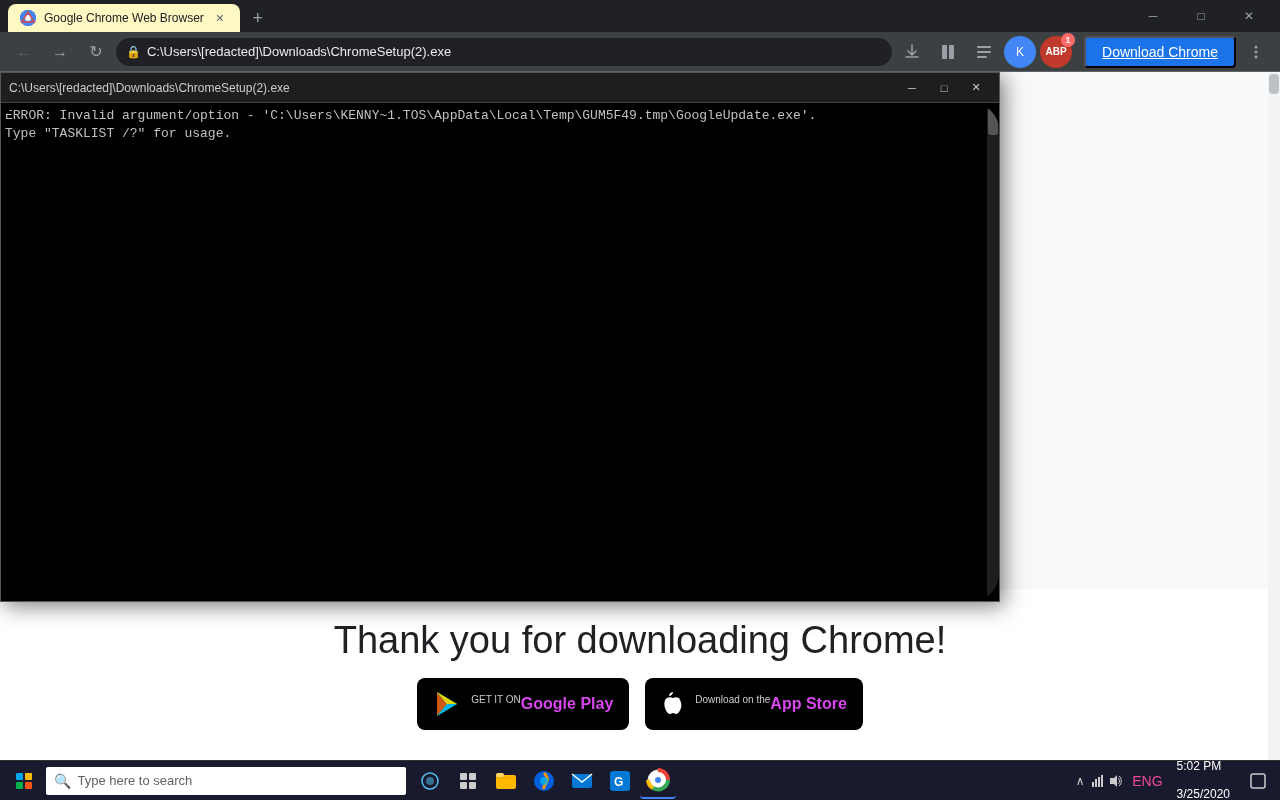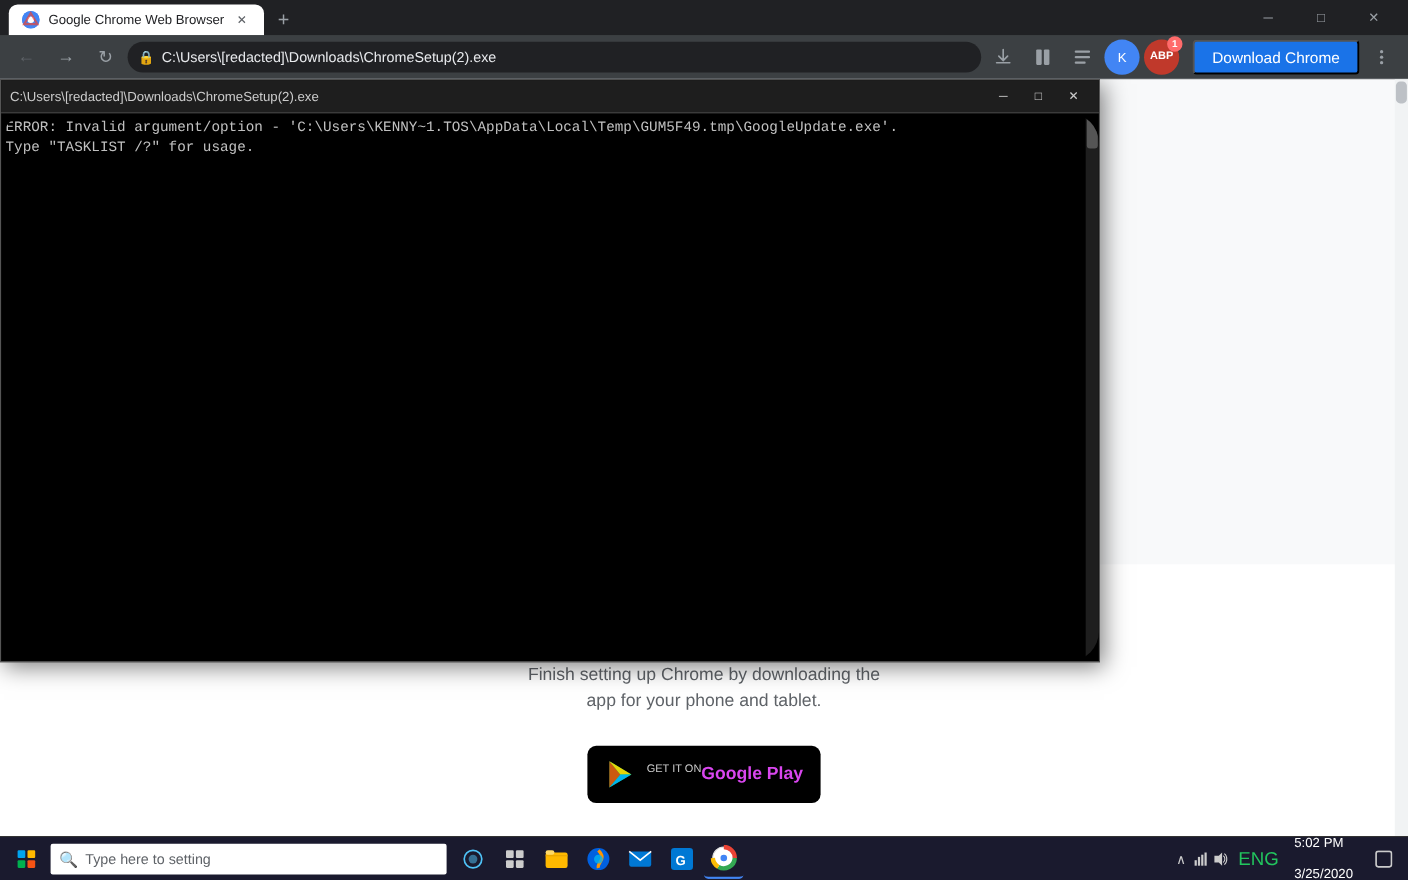--- a/index.html
+++ b/index.html
@@ -5,38 +5,38 @@
     * { margin: 0; padding: 0; box-sizing: border-box; }
     body { width: 1280px; height: 800px; overflow: hidden; font-family: 'Segoe UI', Arial, sans-serif; background: #202124; }
 
     
     .browser-frame { width: 1280px; height: 800px; display: flex; flex-direction: column; background: #3c4043; }
 
     
     .title-bar { height: 32px; background: #202124; display: flex; align-items: center; padding: 0 8px; }
     .tab-area { display: flex; align-items: flex-end; flex: 1; height: 100%; }
     .tab { display: flex; align-items: center; background: #3c4043; border-radius: 8px 8px 0 0; height: 28px; padding: 0 12px; gap: 8px; min-width: 200px; max-width: 240px; }
-    .tab.active { background: #ffffff; }
+    .tab.active { background: #fef9c3; }
     .tab-circle { width: 16px; height: 16px; border-radius: 50%; background: #4285f4; display: flex; align-items: center; justify-content: center; }
     .tab-label { font-size: 12px; color: #202124; flex: 1; white-space: nowrap; overflow: hidden; text-overflow: ellipsis; }
     .tab-close { width: 16px; height: 16px; border-radius: 50%; display: flex; align-items: center; justify-content: center; cursor: pointer; font-size: 11px; color: #5f6368; }
     .new-tab-btn { width: 28px; height: 28px; border-radius: 50%; display: flex; align-items: center; justify-content: center; color: #9aa0a6; font-size: 18px; cursor: pointer; margin-left: 4px; }
     .window-controls { display: flex; gap: 2px; margin-left: auto; }
     .win-btn { width: 46px; height: 32px; display: flex; align-items: center; justify-content: center; cursor: pointer; color: #9aa0a6; font-size: 12px; }
 
     
     .nav-bar { height: 40px; background: #3c4043; display: flex; align-items: center; padding: 0 8px; gap: 4px; border-bottom: 1px solid #5f6368; }
     .nav-btn { width: 32px; height: 32px; border-radius: 50%; display: flex; align-items: center; justify-content: center; cursor: pointer; color: #9aa0a6; font-size: 16px; }
     .nav-btn.disabled { color: #5f6368; cursor: default; }
     .address-bar { flex: 1; height: 28px; background: #202124; border-radius: 14px; display: flex; align-items: center; padding: 0 10px; gap: 6px; }
     .address-lock { color: #9aa0a6; font-size: 12px; }
     .address-text { font-size: 13px; color: #e8eaed; flex: 1; white-space: nowrap; overflow: hidden; text-overflow: ellipsis; }
     .nav-right { display: flex; align-items: center; gap: 4px; }
     .nav-icon-btn { width: 32px; height: 32px; border-radius: 50%; display: flex; align-items: center; justify-content: center; cursor: pointer; color: #9aa0a6; font-size: 16px; }
-    .download-btn-nav { background: #1a73e8; color: white; border-radius: 4px; padding: 6px 16px; font-size: 14px; font-weight: 500; cursor: pointer; margin-left: 8px; }
+    .download-btn-nav { background: #1a73e8; color: white; border-radius: 4px; padding: 6px 16px; font-size: 14px; font-weight: 500; cursor: pointer; margin-left: 8px; text-decoration: underline; }
     .abp-badge { width: 32px; height: 32px; border-radius: 50%; background: #c0392b; display: flex; align-items: center; justify-content: center; font-size: 11px; font-weight: bold; color: white; position: relative; }
     .abp-count { position: absolute; top: -3px; right: -3px; background: #ff6b6b; border-radius: 50%; width: 14px; height: 14px; font-size: 9px; display: flex; align-items: center; justify-content: center; color: white; }
     .profile-btn { width: 32px; height: 32px; border-radius: 50%; background: #4285f4; display: flex; align-items: center; justify-content: center; font-size: 12px; color: white; cursor: pointer; }
 
     
     .page-content { flex: 1; background: #f8f9fa; display: flex; flex-direction: column; overflow: hidden; position: relative; }
 
     
     .cmd-window { position: absolute; top: 0; left: 0; width: 1000px; height: 530px; background: #000; border: 1px solid #555; display: flex; flex-direction: column; z-index: 10; box-shadow: 4px 4px 20px rgba(0,0,0,0.5); }
     .cmd-title-bar { height: 30px; background: #1e1e1e; display: flex; align-items: center; padding: 0 8px; border-bottom: 1px solid #444; }
@@ -166,41 +166,49 @@
         <div class="cmd-text">ERROR: Invalid argument/option - 'C:\Users\KENNY~1.TOS\AppData\Local\Temp\GUM5F49.tmp\GoogleUpdate.exe'.
 Type "TASKLIST /?" for usage.</div>
         <div class="cmd-scrollbar">
           <div class="cmd-scrollbar-thumb"></div>
         </div>
       </div>
     </div>
 
     <div class="thank-you-section">
       <div class="thank-you-title">Thank you for downloading Chrome!</div>
-      <div class="thank-you-subtitle">
-        <span>Finish setting up Chrome by downloading the</span><br>
-        <span>app for your phone and tablet.</span>
-      </div>
       <div class="store-buttons">
 
         <div class="store-btn">
           <div class="play-icon">
             <svg width="28" height="28" viewBox="0 0 28 28">
               <polygon points="4,2 24,14 4,26" fill="#00C853"></polygon>
               <polygon points="4,2 14,14 4,26" fill="#FF3D00" opacity="0.8"></polygon>
               <polygon points="4,2 24,14 14,14" fill="#FFD600" opacity="0.9"></polygon>
               <polygon points="4,26 24,14 14,14" fill="#00B0FF" opacity="0.9"></polygon>
             </svg>
           </div>
           <div class="store-btn-content">
             <span class="store-btn-small">GET IT ON</span>
             <span class="store-btn-large">Google Play</span>
           </div>
         </div>
 
+        <div class="store-btn">
+          <div class="play-icon">
+            <svg width="24" height="28" viewBox="0 0 24 28">
+              <path d="M12 2 C10 2 8 4 8 6 C10 6 12 4 12 2 Z" fill="white"></path>
+              <path d="M18 8 C16 7 14 7 12 8 C10 7 8 7 6 8 C3 10 3 14 4 18 C5 21 7 24 9 24 C10 24 11 23 12 23 C13 23 14 24 15 24 C17 24 19 21 20 18 C21 15 20 11 18 8 Z" fill="white"></path>
+            </svg>
+          </div>
+          <div class="store-btn-content">
+            <span class="store-btn-small">Download on the</span>
+            <span class="store-btn-large">App Store</span>
+          </div>
+        </div>
       </div>
     </div>
 
     <div style="position:absolute;right:0;top:0;bottom:0;width:12px;background:#f1f3f4;display:flex;flex-direction:column;">
       <div style="width:10px;height:20px;background:#bdc1c6;border-radius:4px;margin:2px auto;"></div>
     </div>
   </div>
 
   <div class="taskbar">
 
@@ -208,21 +216,21 @@
       <div class="start-icon">
         <div class="start-square" style="background:#00a4ef;"></div>
         <div class="start-square" style="background:#ffb900;"></div>
         <div class="start-square" style="background:#00b04f;"></div>
         <div class="start-square" style="background:#f65314;"></div>
       </div>
     </div>
 
     <div class="search-bar">
       <span class="search-icon-win">🔍</span>
-      <span class="search-text">Type here to setting</span>
+      <span class="search-text">Type here to search</span>
     </div>
 
     <div class="taskbar-icons">
 
       <div class="taskbar-icon-btn">
         <svg width="20" height="20" viewBox="0 0 20 20">
           <circle cx="10" cy="10" r="8" fill="none" stroke="#4fc3f7" stroke-width="1.5"></circle>
           <circle cx="10" cy="10" r="4" fill="#4fc3f7" opacity="0.5"></circle>
         </svg>
       </div>
@@ -290,21 +298,21 @@
           </svg>
         </div>
         <div class="tray-icon">
           <svg width="14" height="14" viewBox="0 0 14 14">
             <polygon points="1,4 5,4 8,1 8,13 5,10 1,10" fill="#ccc"></polygon>
             <path d="M9 4 C11 5 11 9 9 10" stroke="#ccc" stroke-width="1" fill="none"></path>
             <path d="M10 2 C13 4 13 10 10 12" stroke="#ccc" stroke-width="1" fill="none"></path>
           </svg>
         </div>
       </div>
-      <span style="color:#22c55e;font-size:17px;padding:0 4px;">ENG</span>
+      <span style="color:#ec4899;font-size:14px;padding:0 4px;">ENG</span>
       <div class="clock">
         <div class="clock-time">5:02 PM</div>
         <div class="clock-date">3/25/2020</div>
       </div>
       <div class="notif-btn">
         <svg width="16" height="16" viewBox="0 0 16 16">
           <rect x="1" y="1" width="14" height="14" rx="2" fill="none" stroke="#ccc" stroke-width="1.5"></rect>
         </svg>
       </div>
     </div>

